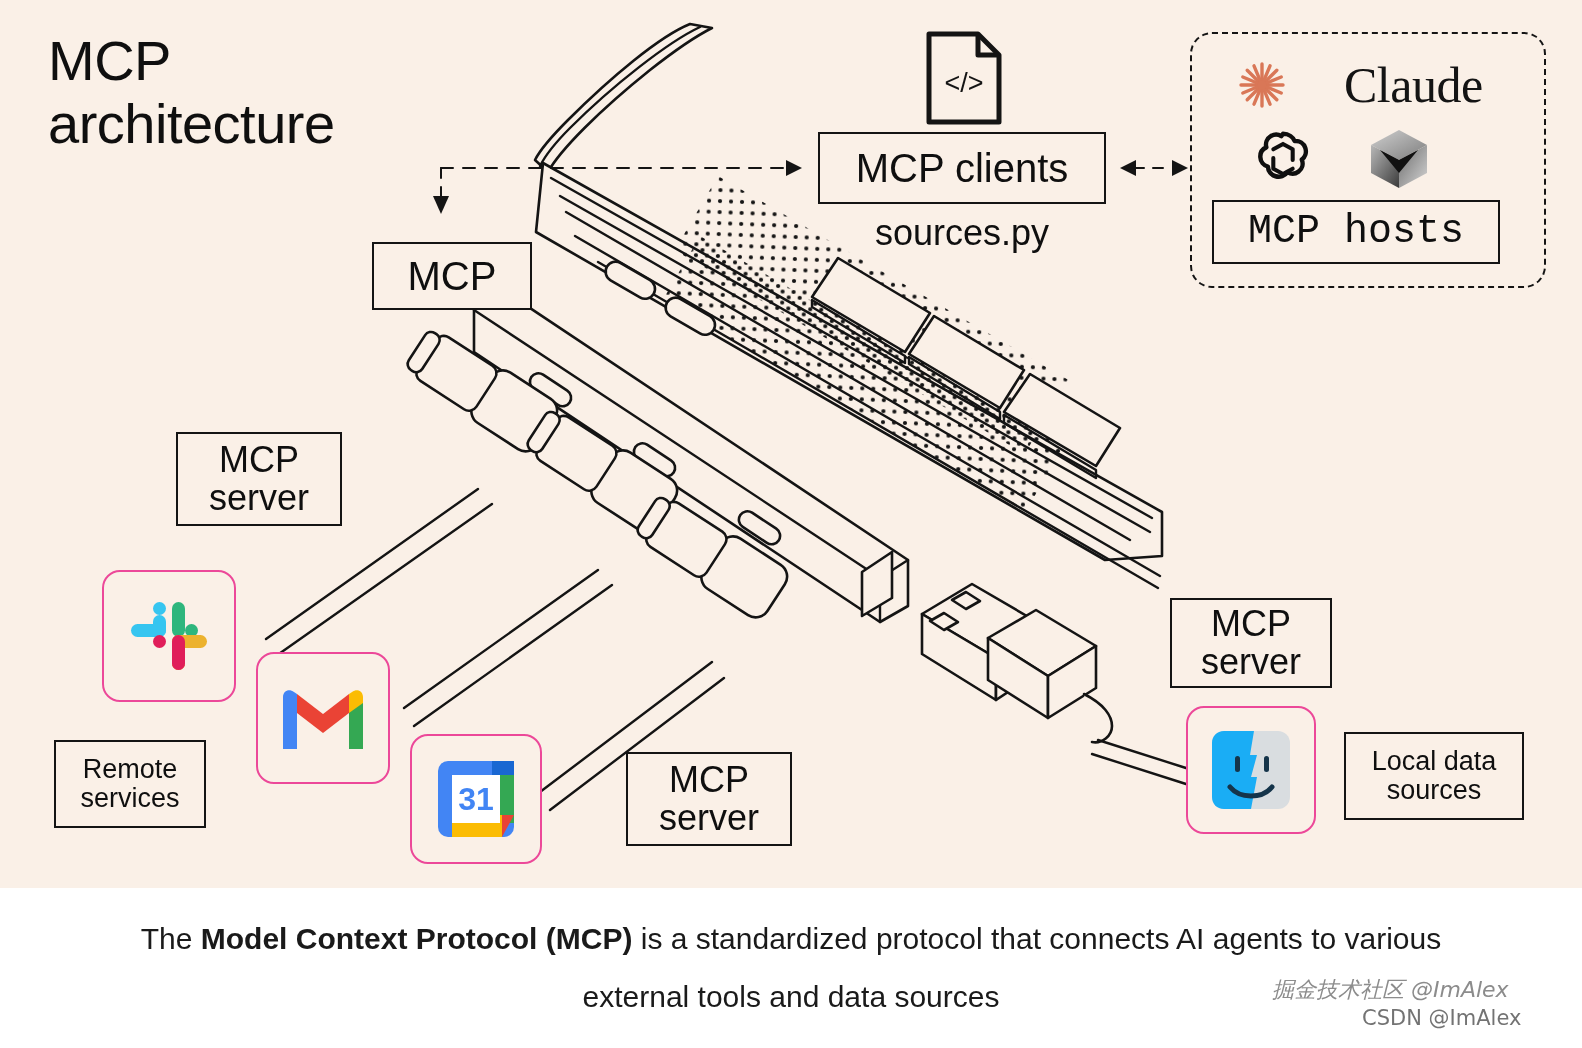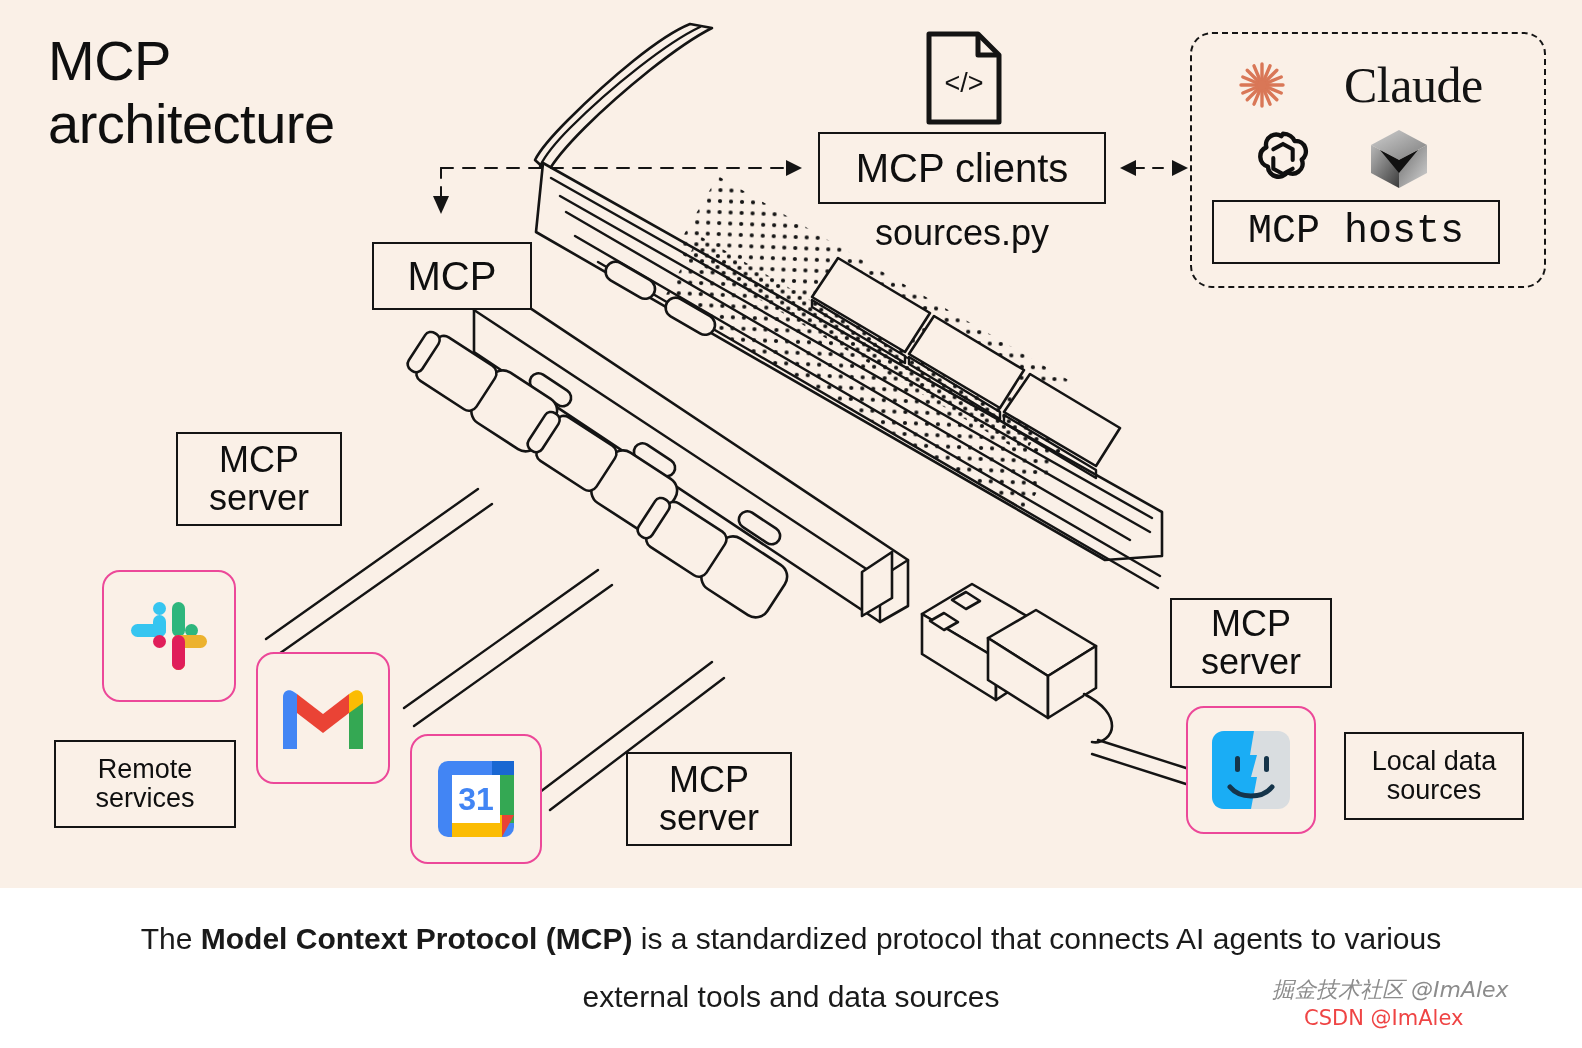--- a/index.html
+++ b/index.html
@@ -41,21 +41,21 @@
   #box-mcp{left:372px;top:242px;width:160px;height:68px;}
   #box-mcp-clients{left:818px;top:132px;width:288px;height:72px;}
   #cap-clientpy{
     position:absolute;left:818px;top:212px;width:288px;
     text-align:center;font-size:36px;color:#0f0f0f;
   }
   #box-mcp-hosts{left:1212px;top:200px;width:288px;height:64px;font-family:Liberation Mono, monospace;}
   #box-srv-1{left:176px;top:432px;width:166px;height:94px;}
   #box-srv-2{left:626px;top:752px;width:166px;height:94px;}
   #box-srv-3{left:1170px;top:598px;width:162px;height:90px;}
-  #box-remote{left:54px;top:740px;width:182px;height:88px;}
+  #box-remote{left:54px;top:740px;width:152px;height:88px;}
   #box-local{left:1344px;top:732px;width:180px;height:88px;}
 
   
   #host-group{
     position:absolute;left:1190px;top:32px;width:356px;height:256px;
     border:2.5px dashed #141414;border-radius:22px;box-sizing:border-box;
   }
   #claude-row{
     position:absolute;left:1236px;top:52px;width:262px;height:66px;
     display:flex;align-items:center;gap:8px;
@@ -87,21 +87,21 @@
     display:flex;flex-direction:column;align-items:center;justify-content:center;
     font-size:30px;line-height:1.95;text-align:center;
   }
   .caption .line{width:1560px;}
   .caption b{font-weight:700;}
   .wm{
     position:absolute;font-family:"DejaVu Sans", sans-serif;
     color:#9a9a9a;white-space:nowrap;pointer-events:none;
   }
   #wm-1{left:1272px;top:975px;font-size:22px;color:#8c8c8c;font-style:italic;}
-  #wm-2{left:1304px;top:1006px;font-size:21px;color:#ef4444;}
+  #wm-2{left:1362px;top:1006px;font-size:21px;color:#737373;}
 </style>
 </head>
 <body>
 
 <div id="root">
 
   <div class="canvas">
 
     <svg class="art" viewBox="0 0 1582 888">
       <defs>

